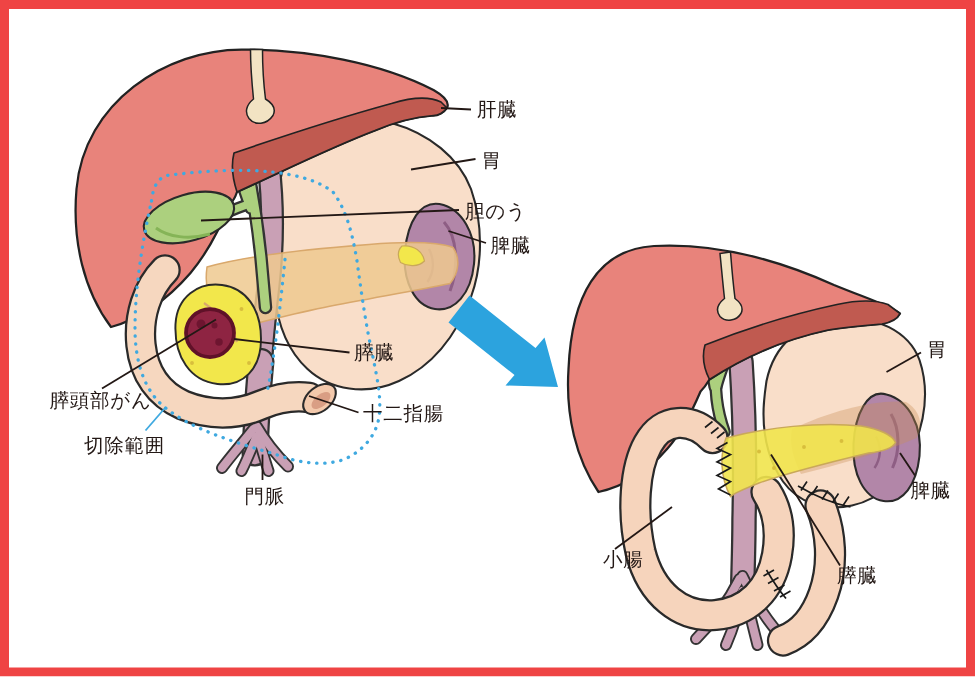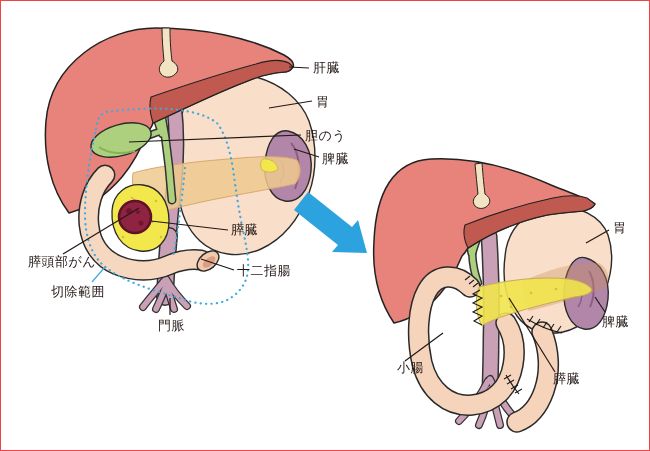--- a/index.html
+++ b/index.html
@@ -1,20 +1,20 @@
 <!DOCTYPE html>
 <html><head>
 <meta charset="utf-8">
 <style>
   html,body{margin:0;padding:0;background:#fff;}
   .canvas{
     position:relative;
     width:650px;height:451px;
     background:#ffffff;
-    border:1px solid #ef4444;
+    border:6px solid #ef4444;
     box-sizing:border-box;
     font-family:"Liberation Sans","DejaVu Sans",sans-serif;
     overflow:hidden;
   }
   svg{display:block;}
   text{
     font-family:"Liberation Sans","DejaVu Sans",sans-serif;
     font-size:13px;
     fill:#231815;
     letter-spacing:0.5px;

